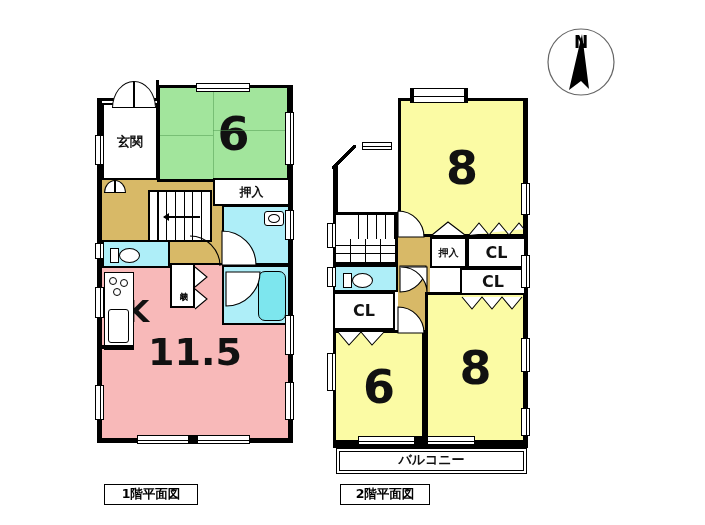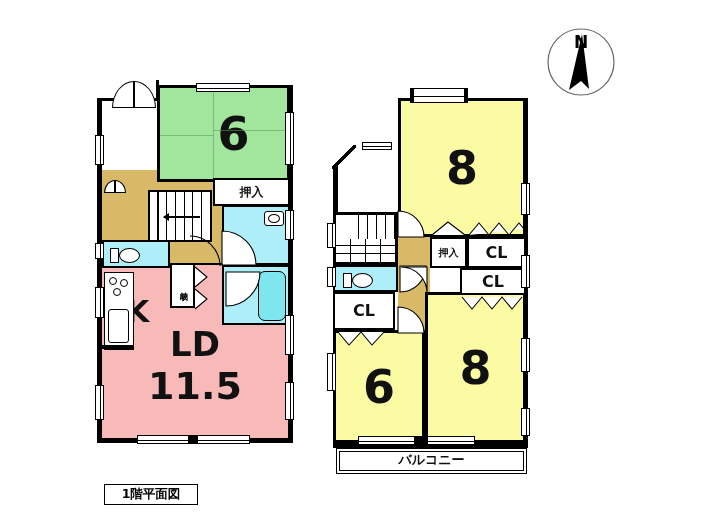--- a/index.html
+++ b/index.html
@@ -59,21 +59,20 @@
 
 <div id="stage">
 
   <div class="floor" style="left:97px;top:85px;width:186px;height:348px;">
 
     <div class="zone" style="left:0;top:80px;width:120px;height:98px;background:var(--c-tan,#d8b967);"></div>
 
     <div class="zone" style="left:0;top:173px;width:186px;height:175px;background:var(--c-pink,#f8b9b9);border-top:2.5px solid #000;box-sizing:border-box;">
       <span class="lbl" style="position:absolute;left:24px;top:32px;font-size:30px;">K</span>
       <div style="position:absolute;left:0;top:62px;width:186px;display:flex;flex-direction:column;align-items:center;">
-        <span class="lbl" style="font-size:34px;">LD</span>
         <span class="lbl" style="font-size:38px;margin-top:6px;">11.5</span>
       </div>
     </div>
 
     <div class="counter" style="left:2px;top:182px;width:30px;height:78px;">
       <div class="burner" style="left:4px;top:4px;"></div>
       <div class="burner" style="left:15px;top:6px;"></div>
       <div class="burner" style="left:8px;top:15px;"></div>
       <div class="ksink" style="left:3px;top:36px;width:21px;height:34px;"></div>
     </div>
@@ -84,20 +83,23 @@
       <div class="tl" style="left:42%;top:0;width:1px;height:100%;"></div>
       <div class="tl" style="left:42%;top:46%;width:58%;height:1px;"></div>
       <div class="tl" style="left:0;top:52%;width:42%;height:1px;"></div>
       <span class="lbl" style="font-size:46px;position:relative;left:10px;">6</span>
     </div>
 
     <div class="zone" style="left:-5px;top:-10px;width:62px;height:21px;background:#fff;border-bottom:3px solid #000;border-right:3px solid #000;box-sizing:border-box;z-index:4;"></div>
     <div class="fan l" style="left:10px;top:-9px;width:22px;height:27px;"></div>
     <div class="fan r" style="left:32px;top:-9px;width:22px;height:27px;"></div>
 
+    <div class="room" style="left:0;top:13px;width:56px;height:77px;background:#fff;border-width:2px;z-index:3;">
+      <span class="lbl" style="font-size:13px;">玄関</span>
+    </div>
 
     <div class="room" style="left:111px;top:88px;width:77px;height:28px;background:#fff;z-index:3;">
       <span class="lbl" style="font-size:12px;">押入</span>
     </div>
 
     <div class="fan l" style="left:2px;top:90px;width:11px;height:13px;"></div>
     <div class="fan r" style="left:13px;top:90px;width:11px;height:13px;"></div>
 
     <div class="room stairs1" style="left:46px;top:100px;width:64px;height:52px;border-width:2px;z-index:3;">
       <div class="treads"></div>
@@ -219,14 +221,17 @@
 
   <svg style="position:absolute;left:543px;top:18px;" width="76" height="82" viewBox="0 0 76 82">
     <circle cx="38" cy="44" r="33" fill="none" stroke="#666" stroke-width="1.2"></circle>
     <text x="38" y="30" text-anchor="middle" font-size="17" font-weight="bold" font-family="DejaVu Sans, sans-serif" fill="#000">N</text>
     <polygon points="39,16 26,72 38,63 46,71" fill="#000"></polygon>
   </svg>
 
   <div class="cap" style="left:104px;top:484px;width:92px;height:19px;">
     <span>1階平面図</span>
   </div>
+  <div class="cap" style="left:340px;top:484px;width:88px;height:19px;">
+    <span>2階平面図</span>
+  </div>
 
 </div>
 
 </body></html>

